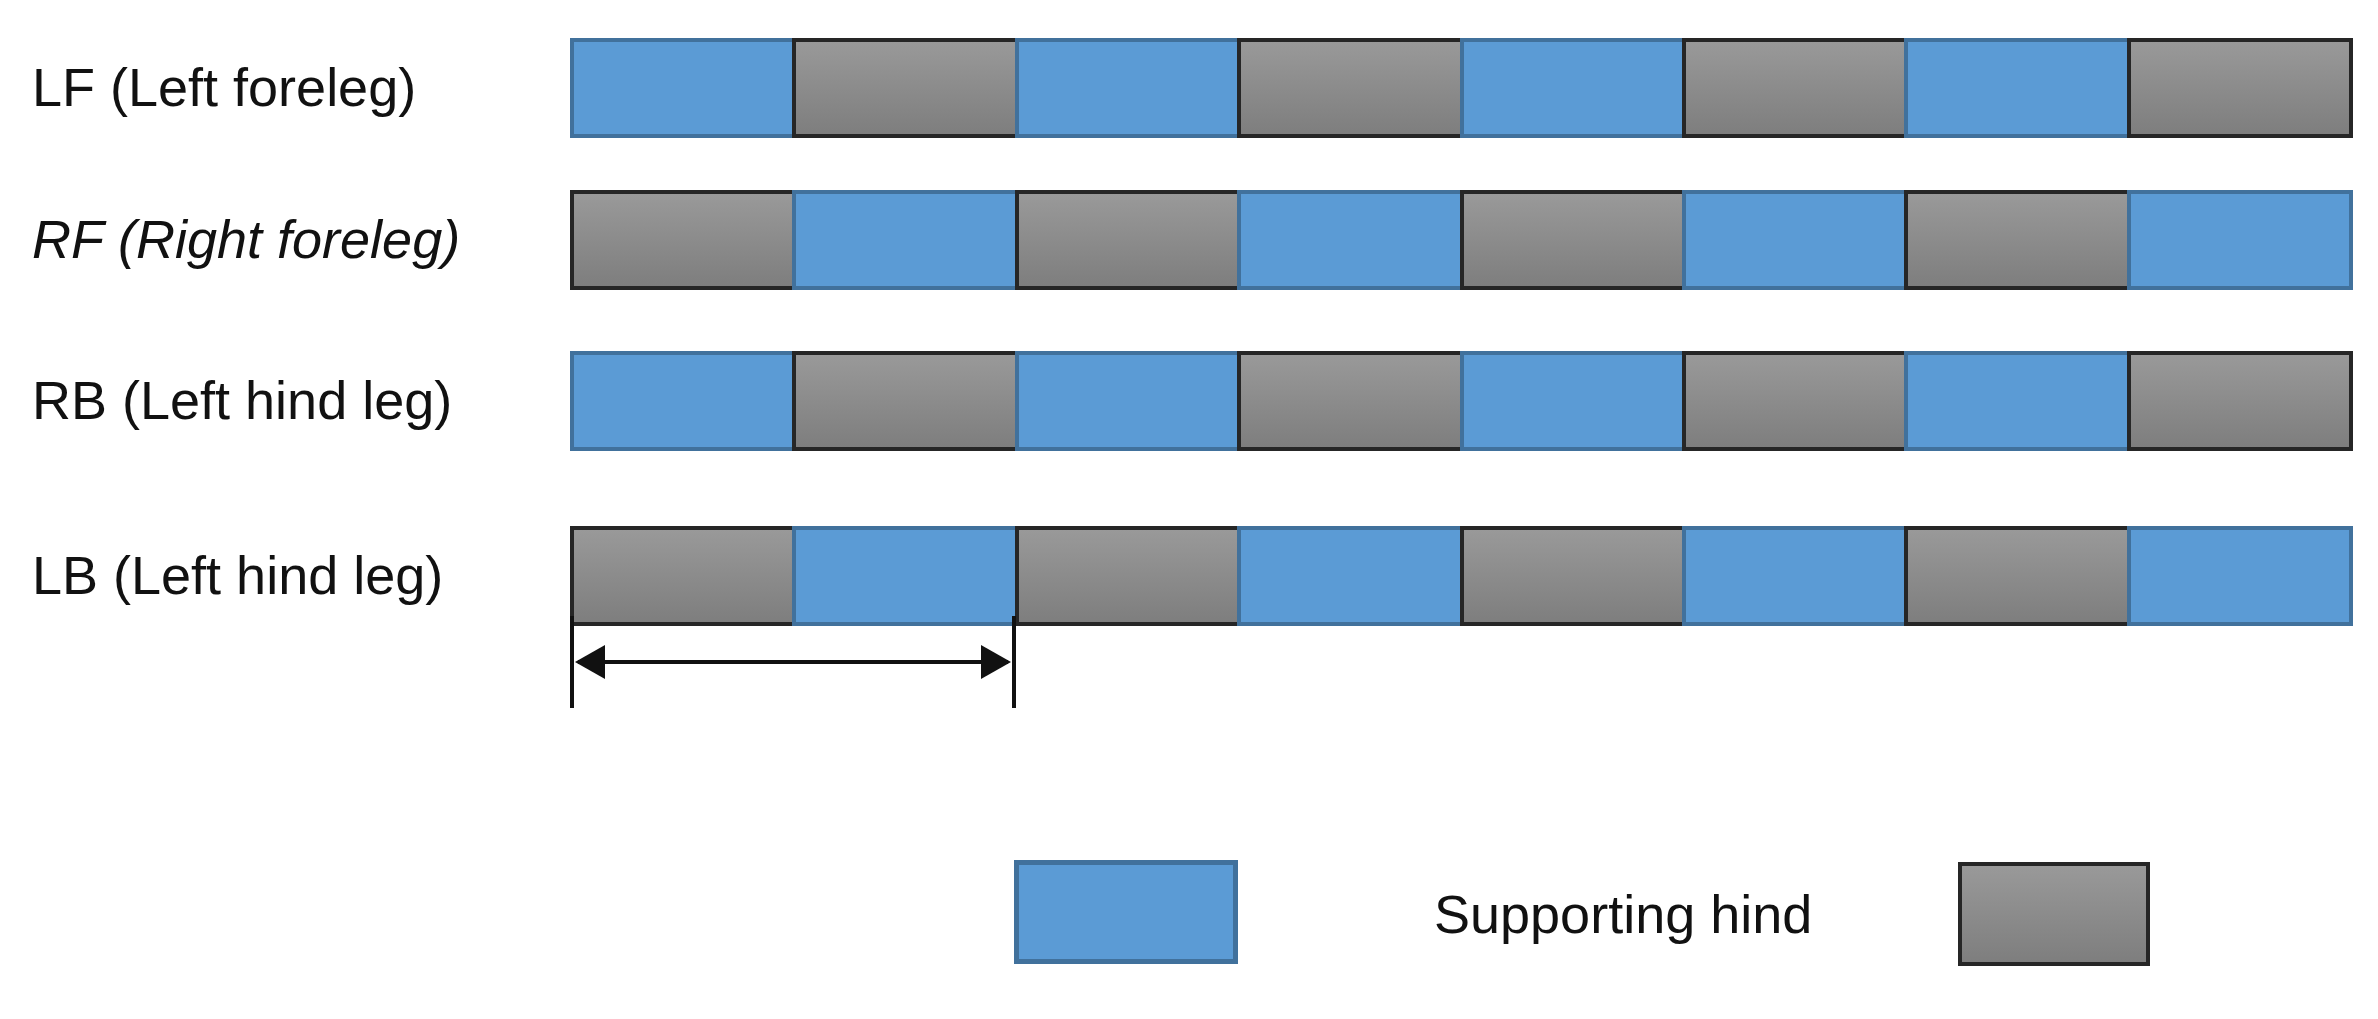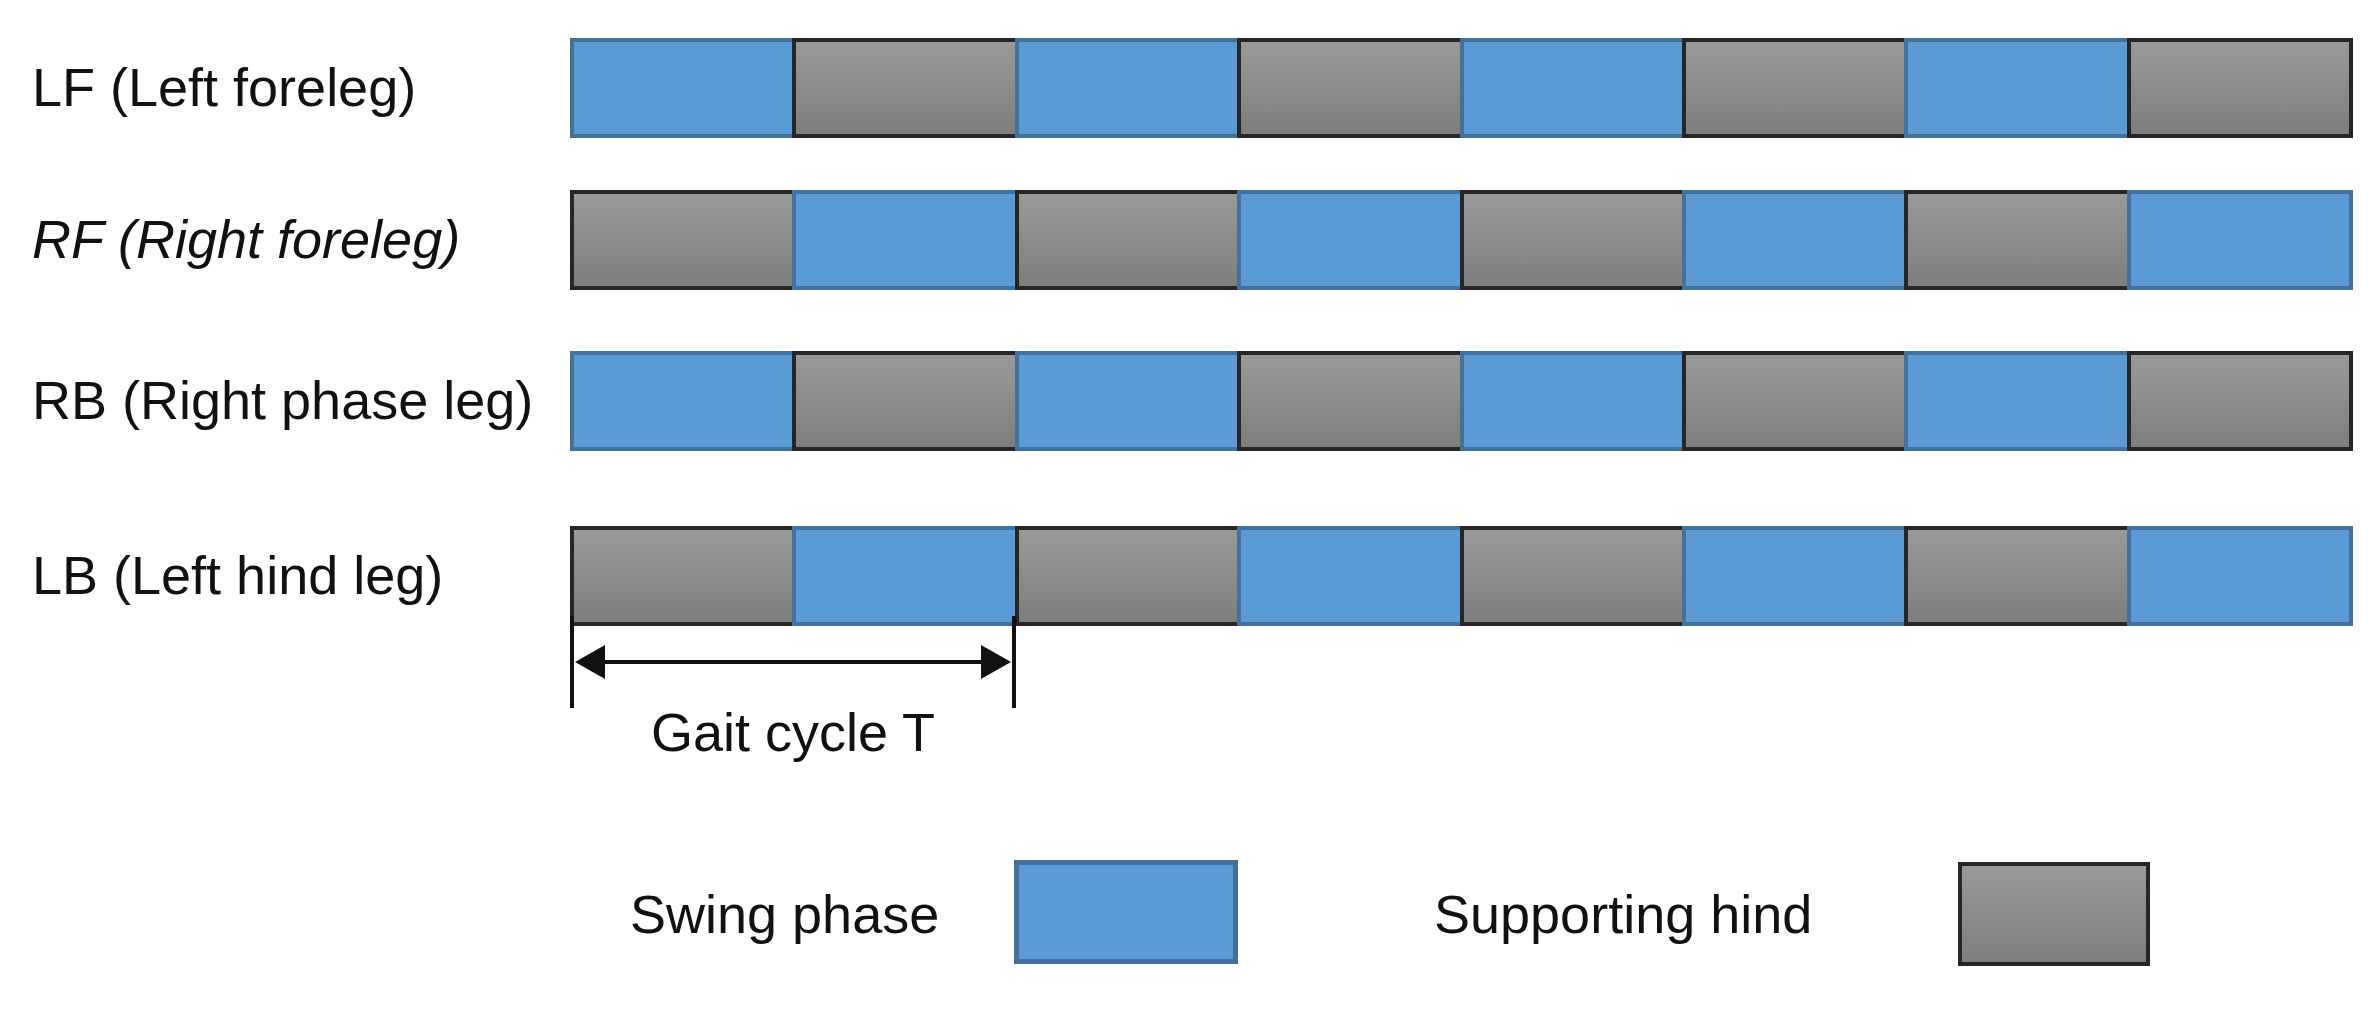--- a/index.html
+++ b/index.html
@@ -92,21 +92,21 @@
         <div class="block support"></div>
         <div class="block swing"></div>
         <div class="block support"></div>
         <div class="block swing"></div>
         <div class="block support"></div>
         <div class="block swing"></div>
       </div>
   </div>
 
   <div class="leg-row" id="row-rb">
-    <div class="leg-label">RB (Right phase leg)</div>
+    <div class="leg-label">RB (Left hind leg)</div>
     <div class="bar">
         <div class="block swing"></div>
         <div class="block support"></div>
         <div class="block swing"></div>
         <div class="block support"></div>
         <div class="block swing"></div>
         <div class="block support"></div>
         <div class="block swing"></div>
         <div class="block support"></div>
       </div>
@@ -126,21 +126,19 @@
       </div>
   </div>
 
   <div id="cycle-annotation">
     <div class="cycle-tick" id="cycle-tick-start"></div>
     <div class="cycle-tick" id="cycle-tick-end"></div>
     <div id="cycle-arrow-line"></div>
     <div class="arrow-head" id="arrow-head-left"></div>
     <div class="arrow-head" id="arrow-head-right"></div>
   </div>
-  <div id="cycle-label">Gait cycle T</div>
 
-  <div class="legend-label" id="legend-swing-label">Swing phase</div>
   <div class="legend-swatch" id="legend-swing-swatch"></div>
 
   <div class="legend-label" id="legend-support-label">Supporting hind</div>
   <div class="legend-swatch" id="legend-support-swatch"></div>
 
 </div>
 
 </body></html>

